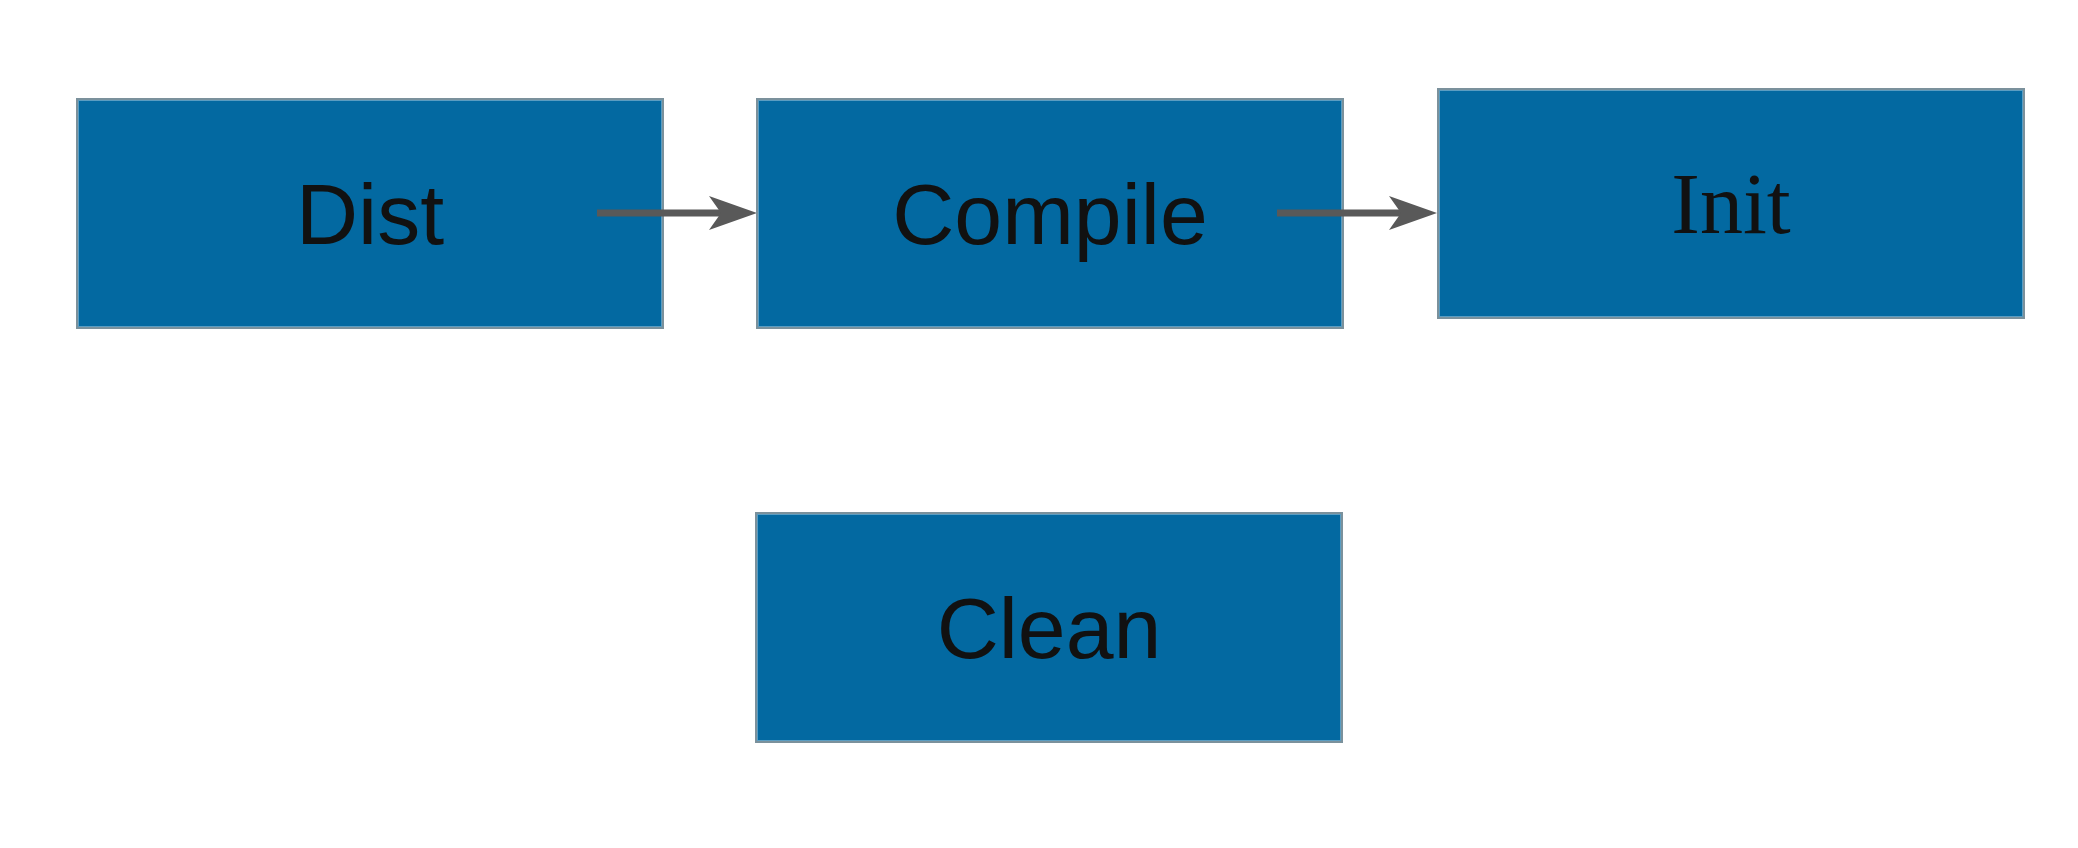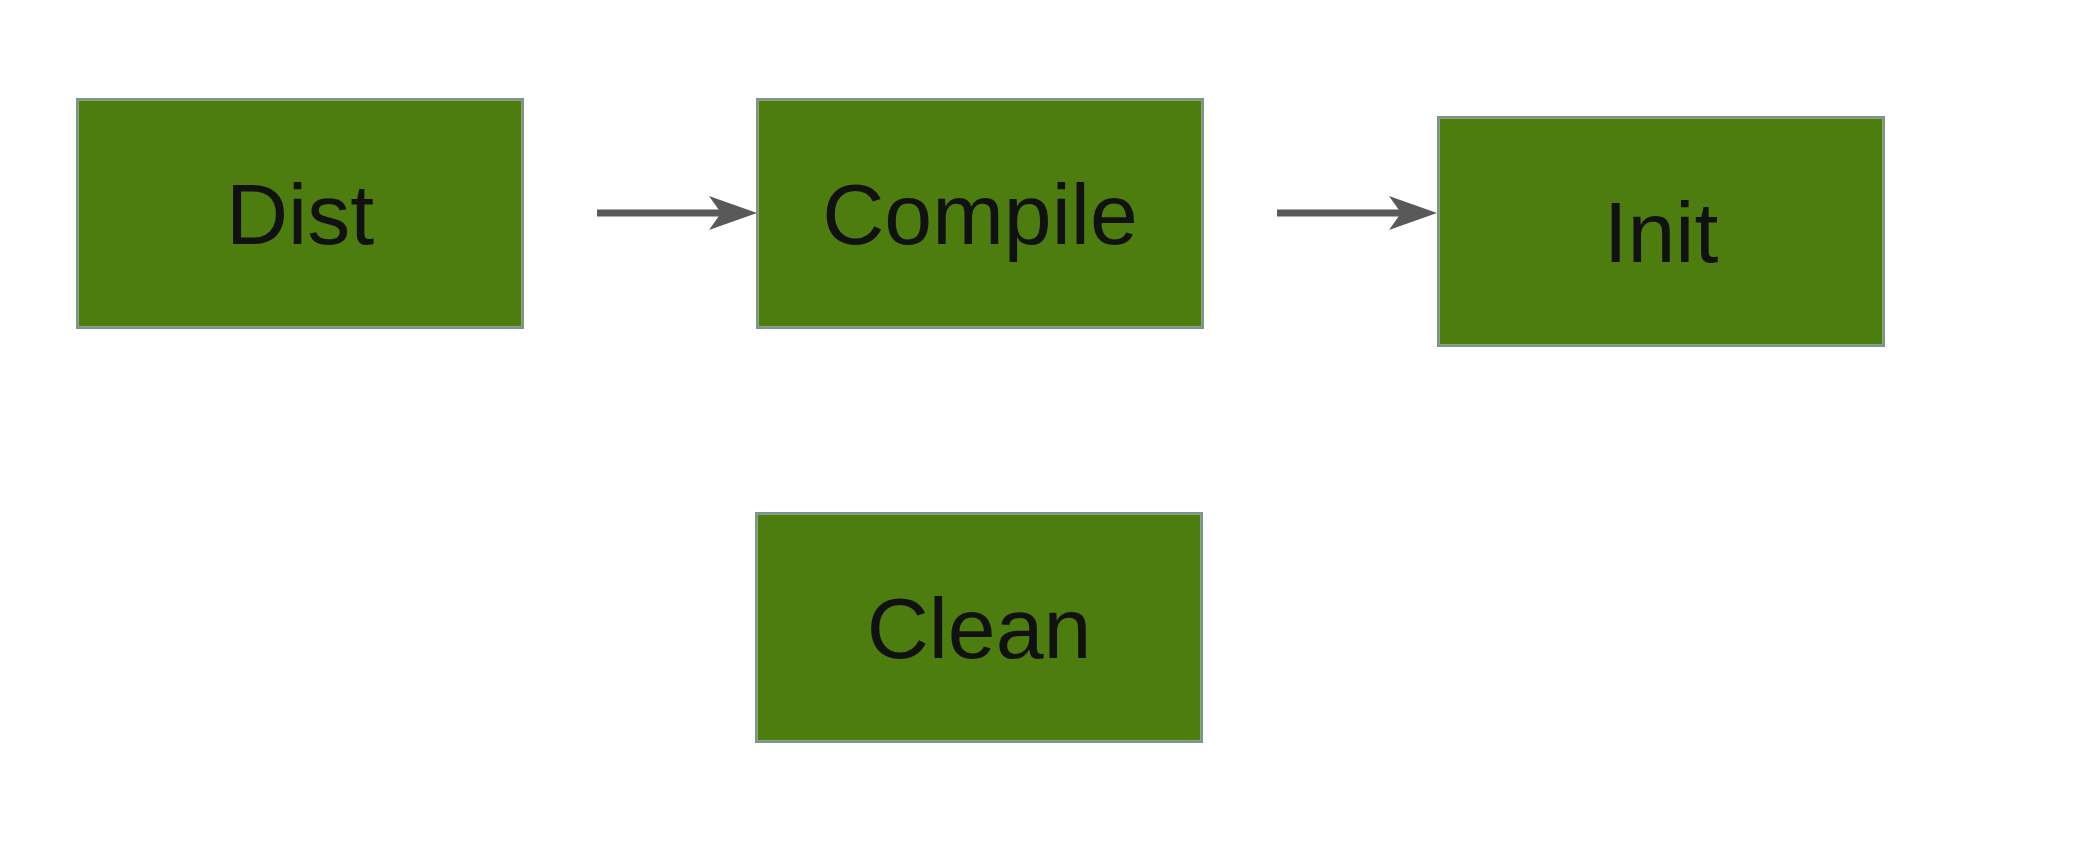--- a/index.html
+++ b/index.html
@@ -10,40 +10,40 @@
   }
   .canvas {
     position: relative;
     width: 2078px;
     height: 848px;
     background: #ffffff;
     overflow: hidden;
   }
   .node {
     position: absolute;
-    width: 448px;
+    width: 588px;
     height: 231px;
-    background: #4d7c0f;
+    background: #0369a1;
     border: 2px solid #7b919c;
     box-sizing: border-box;
     display: flex;
     align-items: center;
     justify-content: center;
     box-shadow: inset 0 0 0 1px rgba(255,255,255,0.35);
   }
   .node-label {
     font-size: 86px;
     line-height: 1;
     color: #111111;
     letter-spacing: 0px;
     user-select: none;
   }
   .node-dist    { left: 76px;   top: 98px;  }
   .node-compile { left: 756px;  top: 98px; text-align: center;  }
-  .node-init    { left: 1437px; top: 116px;  }
+  .node-init    { left: 1437px; top: 88px; font-family: Liberation Serif, serif;  }
   .node-clean   { left: 755px;  top: 512px; justify-content: center; }
   .edge {
     position: absolute;
     width: 162px;
     height: 60px;
     top: 183px;
   }
   .edge-dist-compile { left: 596px;  }
   .edge-compile-init { left: 1276px; }
   .edge .shaft { stroke: #595959; stroke-width: 7px; }

